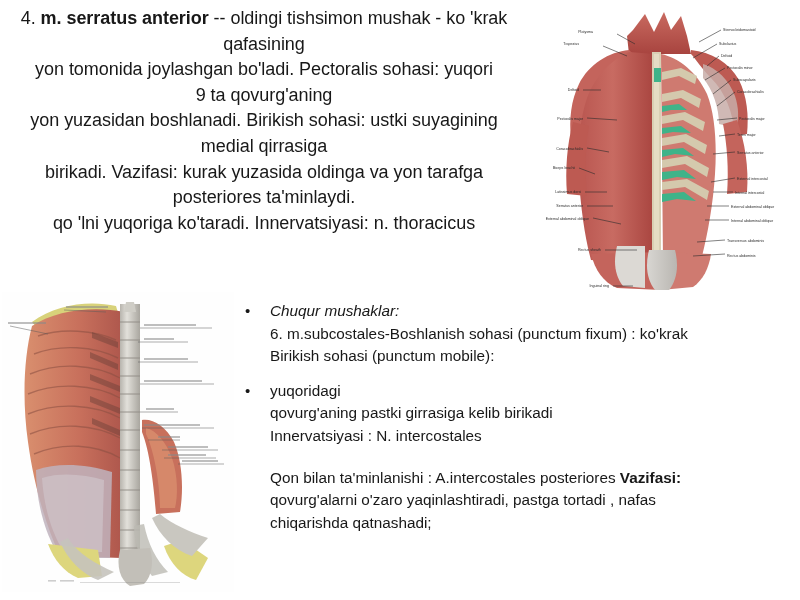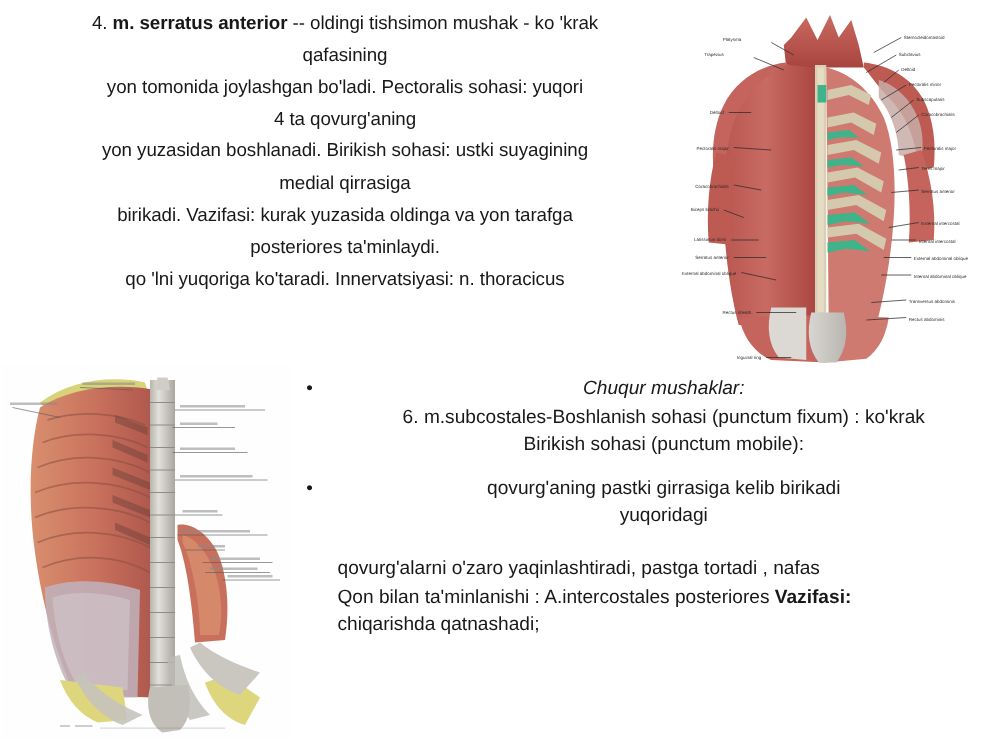--- a/index.html
+++ b/index.html
@@ -9,42 +9,42 @@
     background:#ffffff;
     font-family:"Liberation Sans", sans-serif;
     color:#1a1a1a;
     overflow:hidden;
     position:relative;
   }
   .slide{position:relative;width:800px;height:600px;}
 
   
   .top-text{
-    position:absolute;left:20px;top:6px;width:512px;
+    position:absolute;left:8px;top:6px;width:512px;
     text-align:center;
-    font-size:15px;
+    font-size:18px;
     line-height:25.6px;
     color:#181818;
     letter-spacing:-0.05px;
   }
   .top-text b{font-weight:bold;}
 
   
   .body-block{
     position:absolute;left:240px;top:300px;width:552px;
     font-size:15.3px;line-height:22.6px;color:#181818;
   }
   .bullet-row{display:flex;align-items:flex-start;margin-bottom:12px;}
   .bullet-dot{
     width:30px;flex:0 0 30px;
     font-size:15px;line-height:22.6px;text-align:left;
     padding-left:5px;box-sizing:border-box;color:#181818;
   }
   .bullet-body{flex:1 1 auto;}
-  .bullet-body .ln{display:block;white-space:pre;text-align:center;}
+  .bullet-body .ln{display:block;white-space:pre;}
   .ital{font-style:italic;}
   .tail-block{margin-top:19px;margin-left:30px;}
   .tail-block .ln{display:block;white-space:pre;}
   .tail-block b{font-weight:bold;}
 
   
   .art-thorax{
     position:absolute;left:521px;top:2px;width:278px;height:300px;
     background:#fdfdfd;
     overflow:hidden;
@@ -64,21 +64,21 @@
 </head>
 <body>
 
 <div class="slide">
 
   <div class="top-text">
     <span>4.</span>
     <b>m. serratus anterior</b><span> -- oldingi tishsimon mushak - ko 'krak</span><br>
     <span>qafasining</span><br>
     <span>yon tomonida joylashgan bo'ladi. Pectoralis sohasi: yuqori</span><br>
-    <span>4 ta qovurg'aning</span><br>
+    <span>9 ta qovurg'aning</span><br>
     <span>yon yuzasidan boshlanadi. Birikish sohasi: ustki suyagining</span><br>
     <span>medial qirrasiga</span><br>
     <span>birikadi. Vazifasi: kurak yuzasida oldinga va yon tarafga</span><br>
     <span>posteriores ta'minlaydi.</span><br>
     <span>qo 'lni yuqoriga ko'taradi. Innervatsiyasi: n. thoracicus</span><br>
   </div>
 
   <div class="body-block">
 
     <div class="bullet-row">
@@ -86,28 +86,29 @@
       <div class="bullet-body">
         <span class="ln ital">Chuqur mushaklar:</span>
         <span class="ln">6. m.subcostales-Boshlanish sohasi (punctum fixum) : ko'krak</span>
         <span class="ln">Birikish sohasi (punctum mobile):</span>
       </div>
     </div>
 
     <div class="bullet-row">
       <div class="bullet-dot">•</div>
       <div class="bullet-body">
+        <span class="ln">yuqoridagi</span>
         <span class="ln">qovurg'aning pastki girrasiga kelib birikadi</span>
-        <span class="ln">yuqoridagi</span>
+        <span class="ln">Innervatsiyasi : N. intercostales</span>
       </div>
     </div>
 
     <div class="tail-block">
+      <span class="ln"><span>Qon bilan ta'minlanishi : A.intercostales posteriores </span><b>Vazifasi:</b></span>
       <span class="ln">qovurg'alarni o'zaro yaqinlashtiradi, pastga tortadi , nafas</span>
-      <span class="ln"><span>Qon bilan ta'minlanishi : A.intercostales posteriores </span><b>Vazifasi:</b></span>
       <span class="ln">chiqarishda qatnashadi;</span>
     </div>
   </div>
 
   <div class="art-thorax">
     <svg width="278" height="300" viewBox="0 0 278 300" xmlns="http://www.w3.org/2000/svg">
       <defs>
         <linearGradient id="musc" x1="0" y1="0" x2="1" y2="0">
           <stop offset="0%" stop-color="#b95650"></stop>
           <stop offset="45%" stop-color="#c86b62"></stop>

